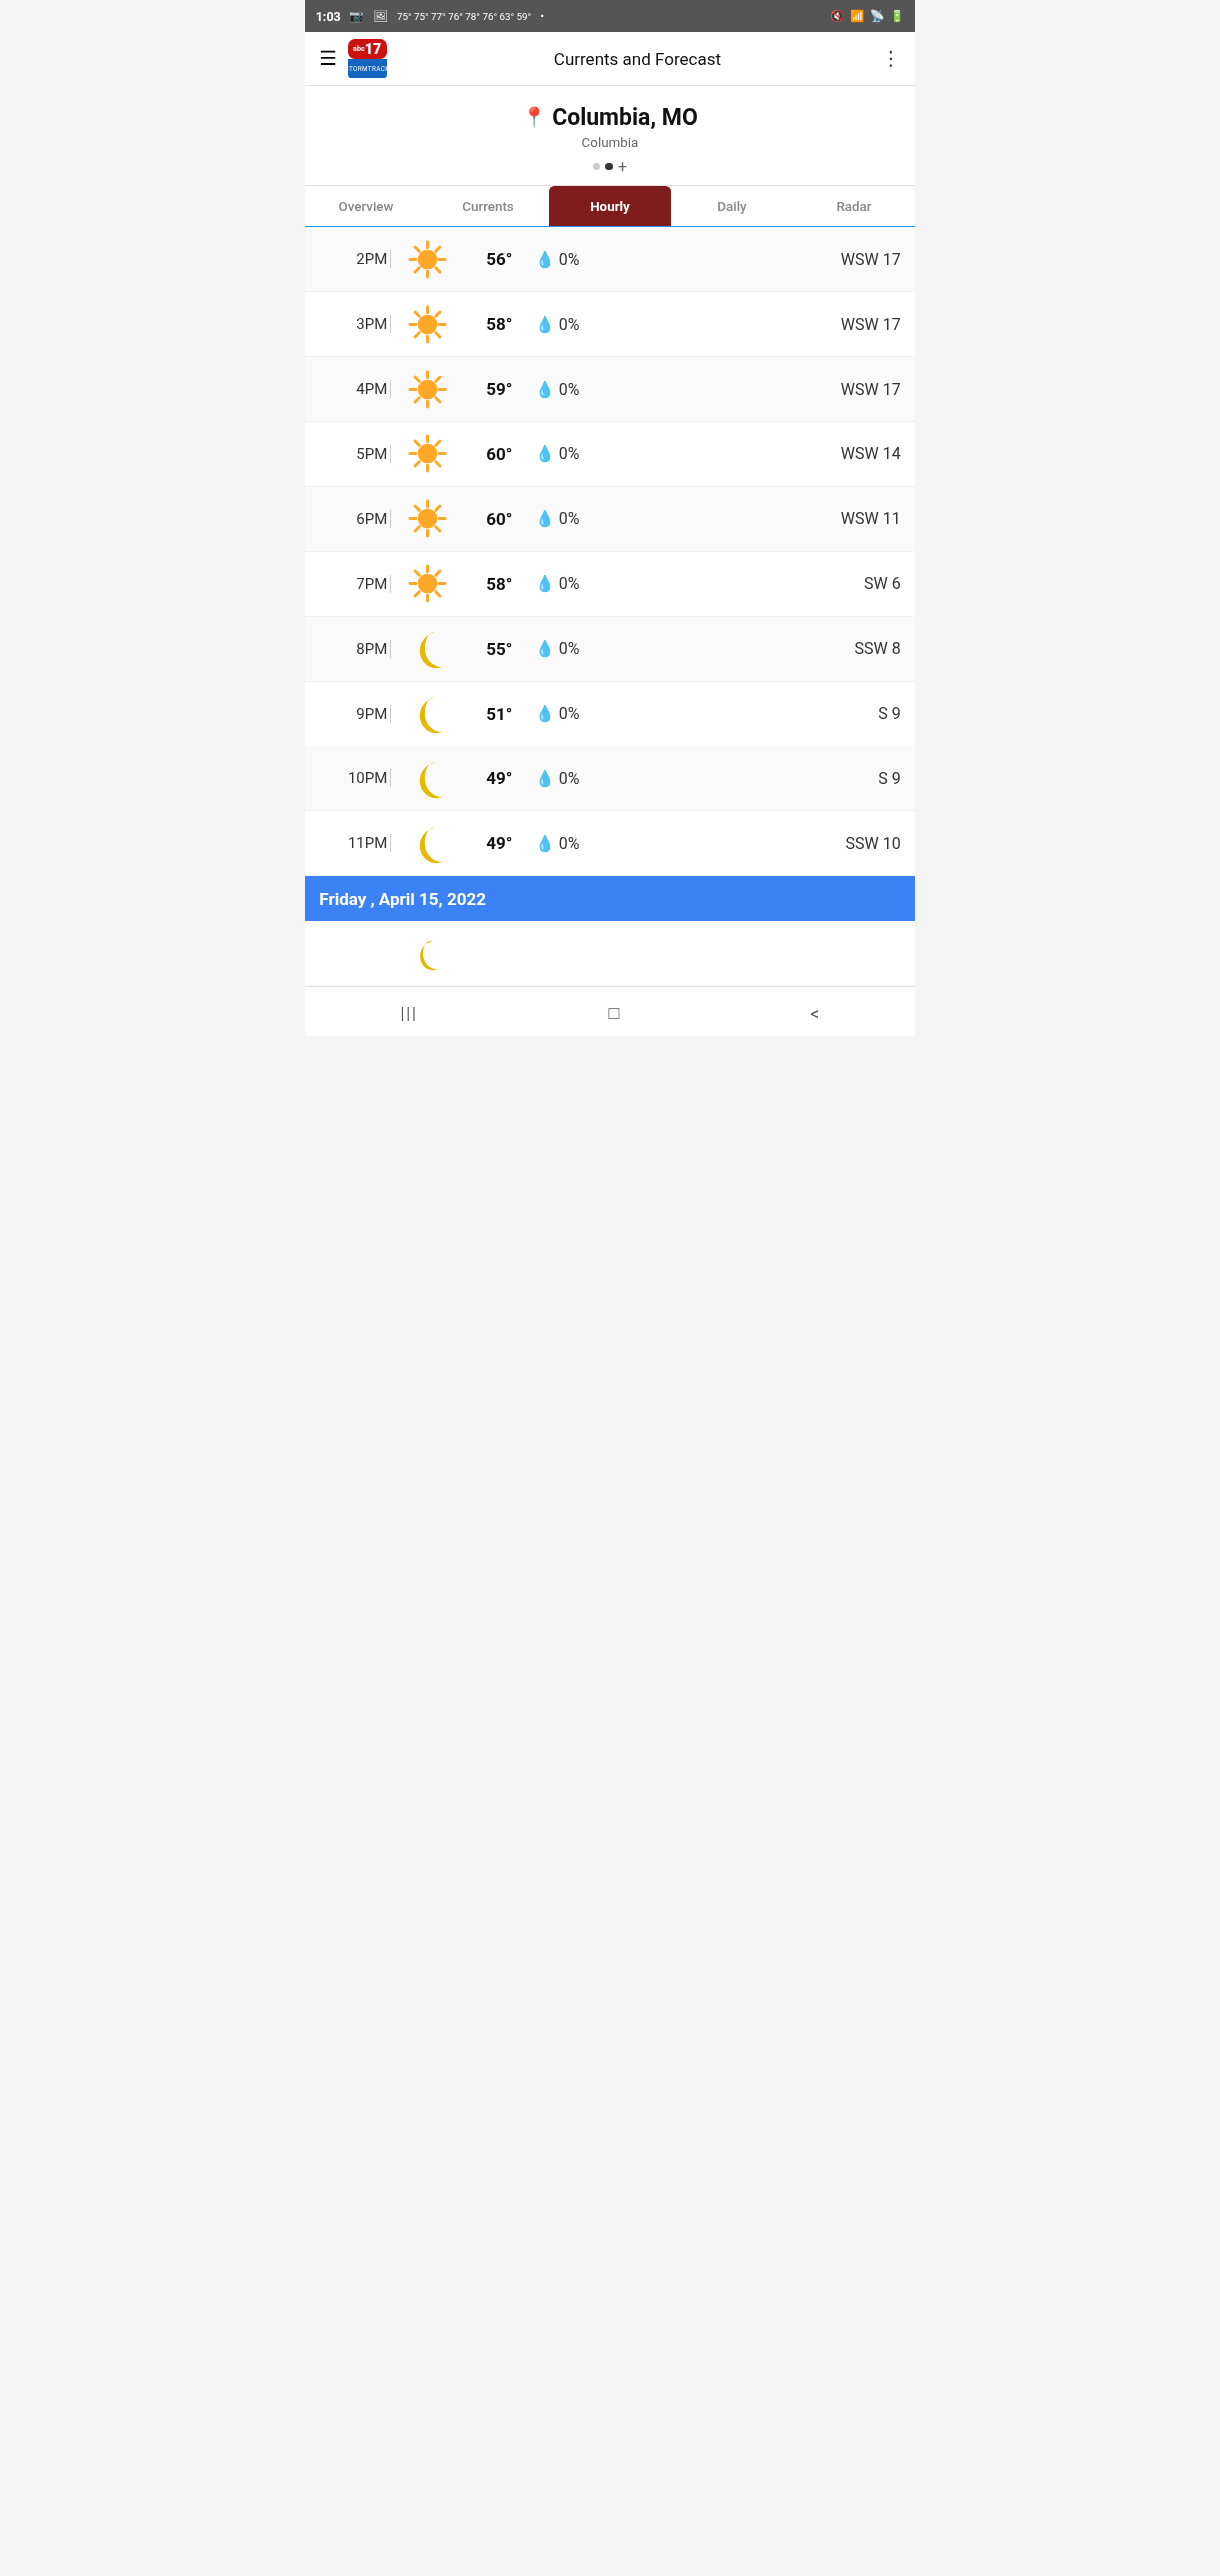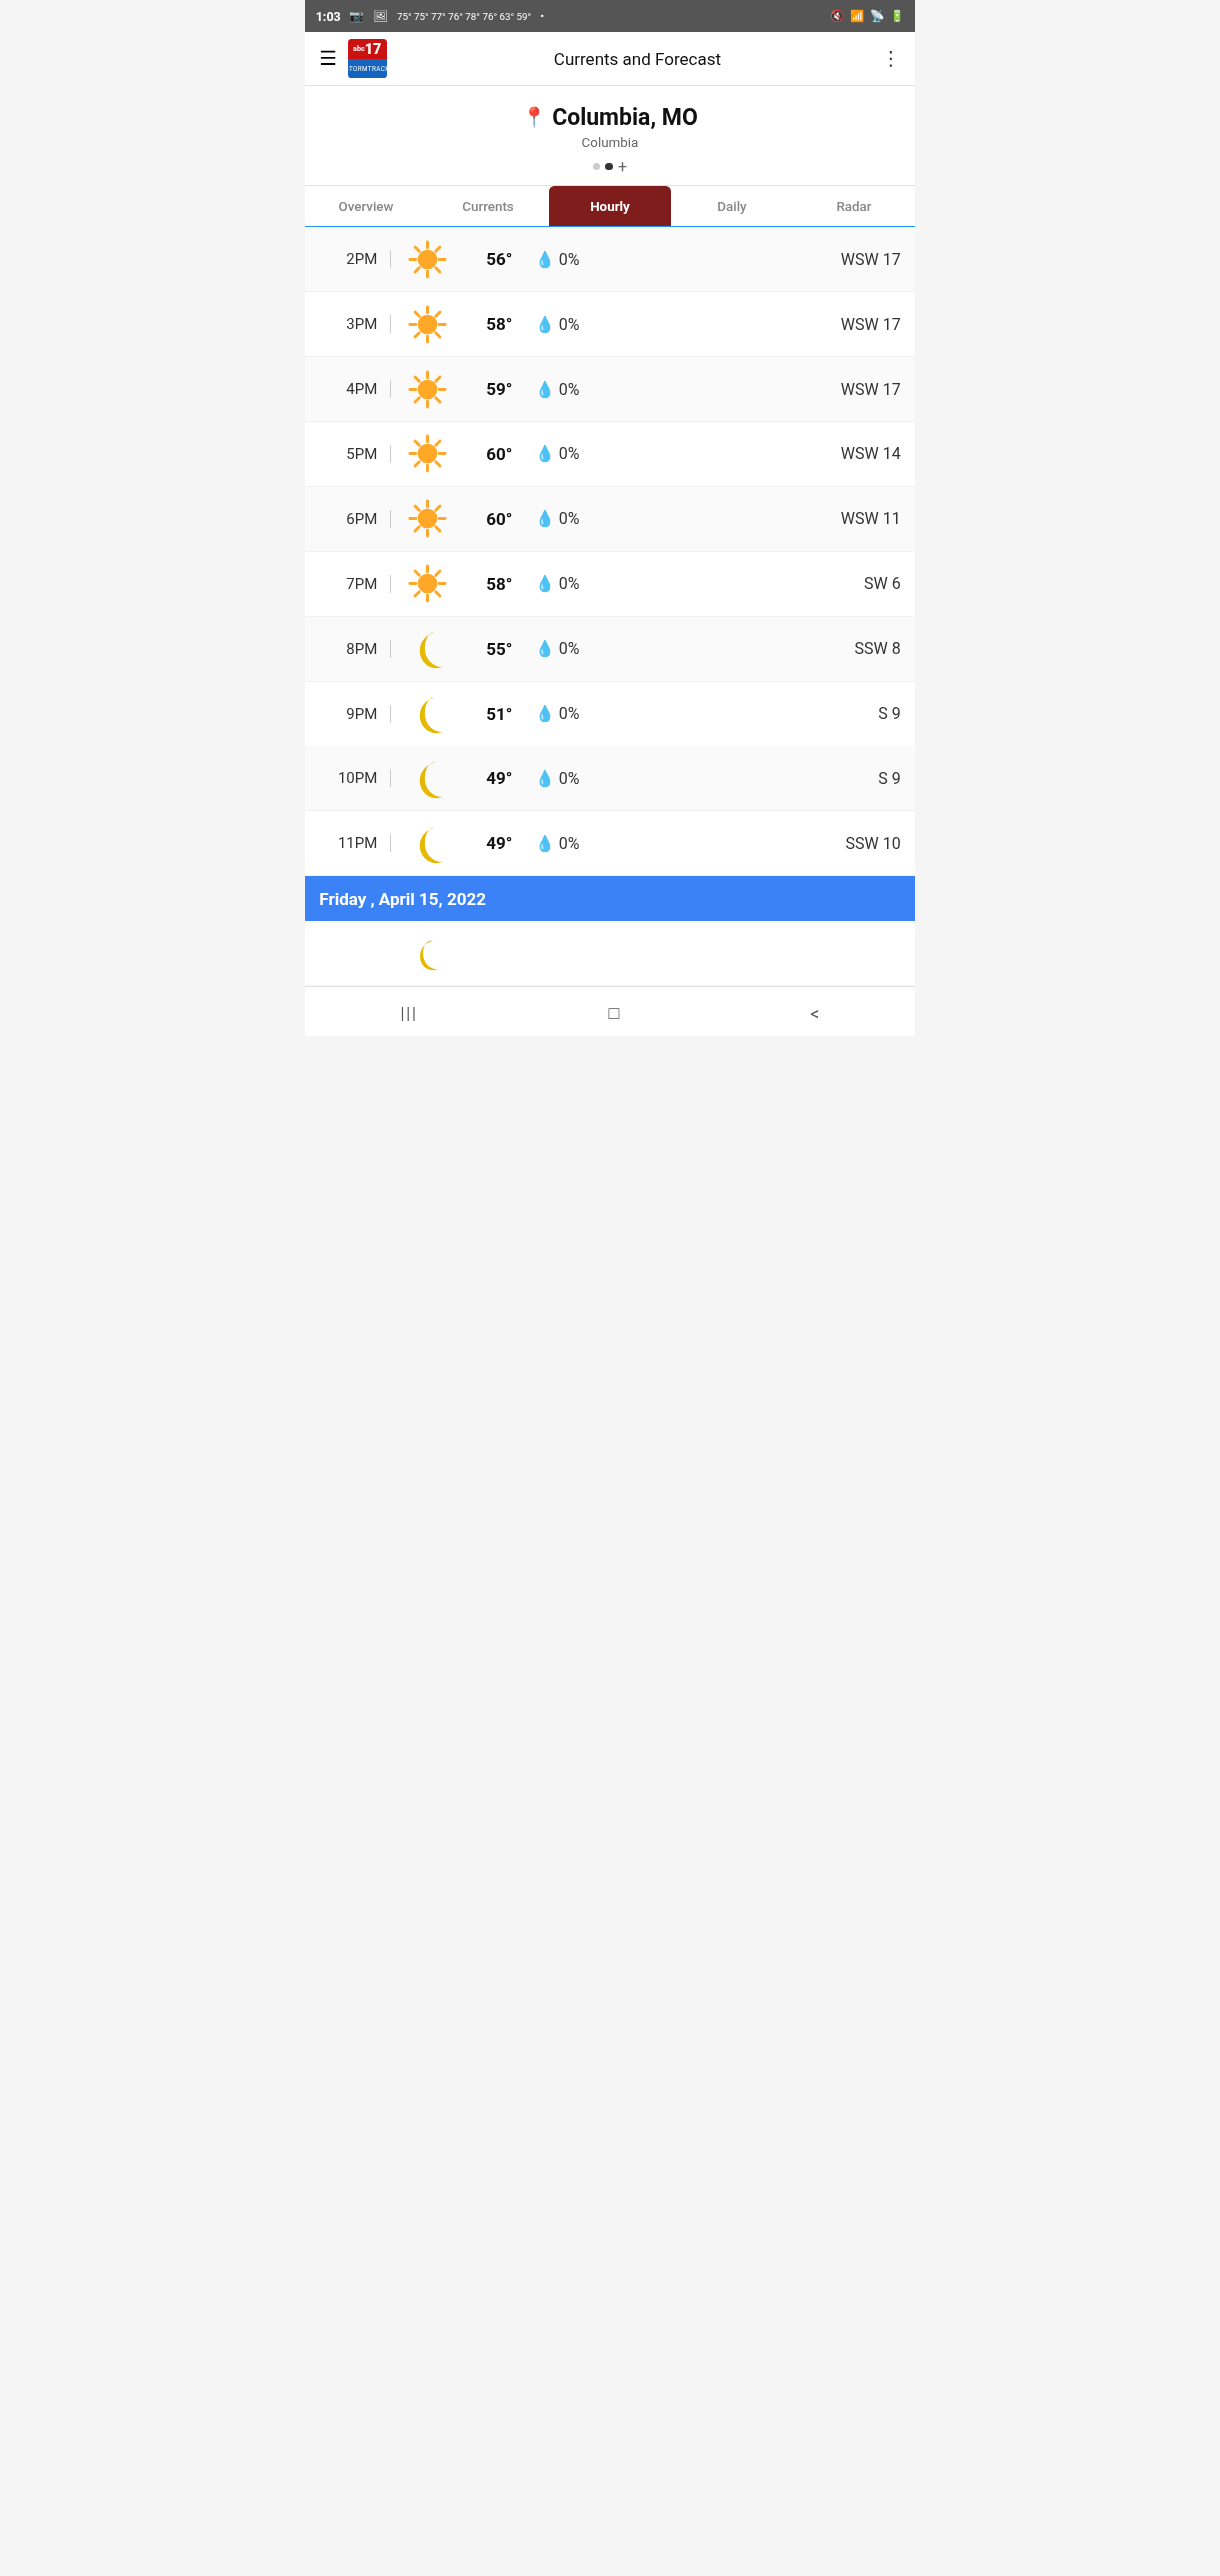--- a/index.html
+++ b/index.html
@@ -130,21 +130,21 @@
       height: 64px;
     }
     .hourly-row:nth-child(odd) { background: #fafafa; }
     .hour-time {
       width: 72px;
       text-align: right;
       font-size: 15px;
       color: #333;
       font-weight: 400;
       border-right: 1.3px solid #ccc;
-      padding-right: 13px;
+      padding-right: 3px;
       margin-right: 12.5px;
     }
     .weather-icon {
       width: 47px;
       height: 47px;
       display: flex;
       align-items: center;
       justify-content: center;
       margin-right: 12.5px;
       flex-shrink: 0;
@@ -205,21 +205,21 @@
     .nav-icon { font-size: 19.7px; color: #555; cursor: pointer; }
 
     
     .logo-box {
       width: 39px; height: 39px;
       position: relative;
       border-radius: 3.6px;
       overflow: hidden;
       flex-shrink: 0;
     }
-    .logo-top { background: #cc1111; height: 19.7px; display: flex; align-items: center; justify-content: center; }
+    .logo-top { background: #cc1111; height: 19.7px; display: flex; align-items: center; justify-content: center; border-radius: 7px; }
     .logo-bottom { background: #1565C0; height: 19.7px; display: flex; align-items: center; justify-content: center; font-size: 6.3px; color: white; letter-spacing: 0.4px;}
     .logo-num { color: white; font-weight: 900; font-size: 14.3px; }
     .logo-abc { font-size: 6.3px; color: white; }
   </style>
 </head>
 <body>
 
 <div class="status-bar">
   <div class="status-left">
     <span class="status-time">1:03</span>

